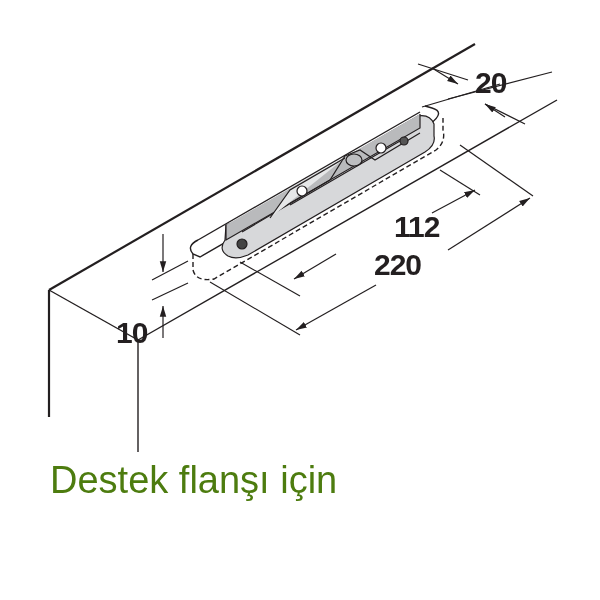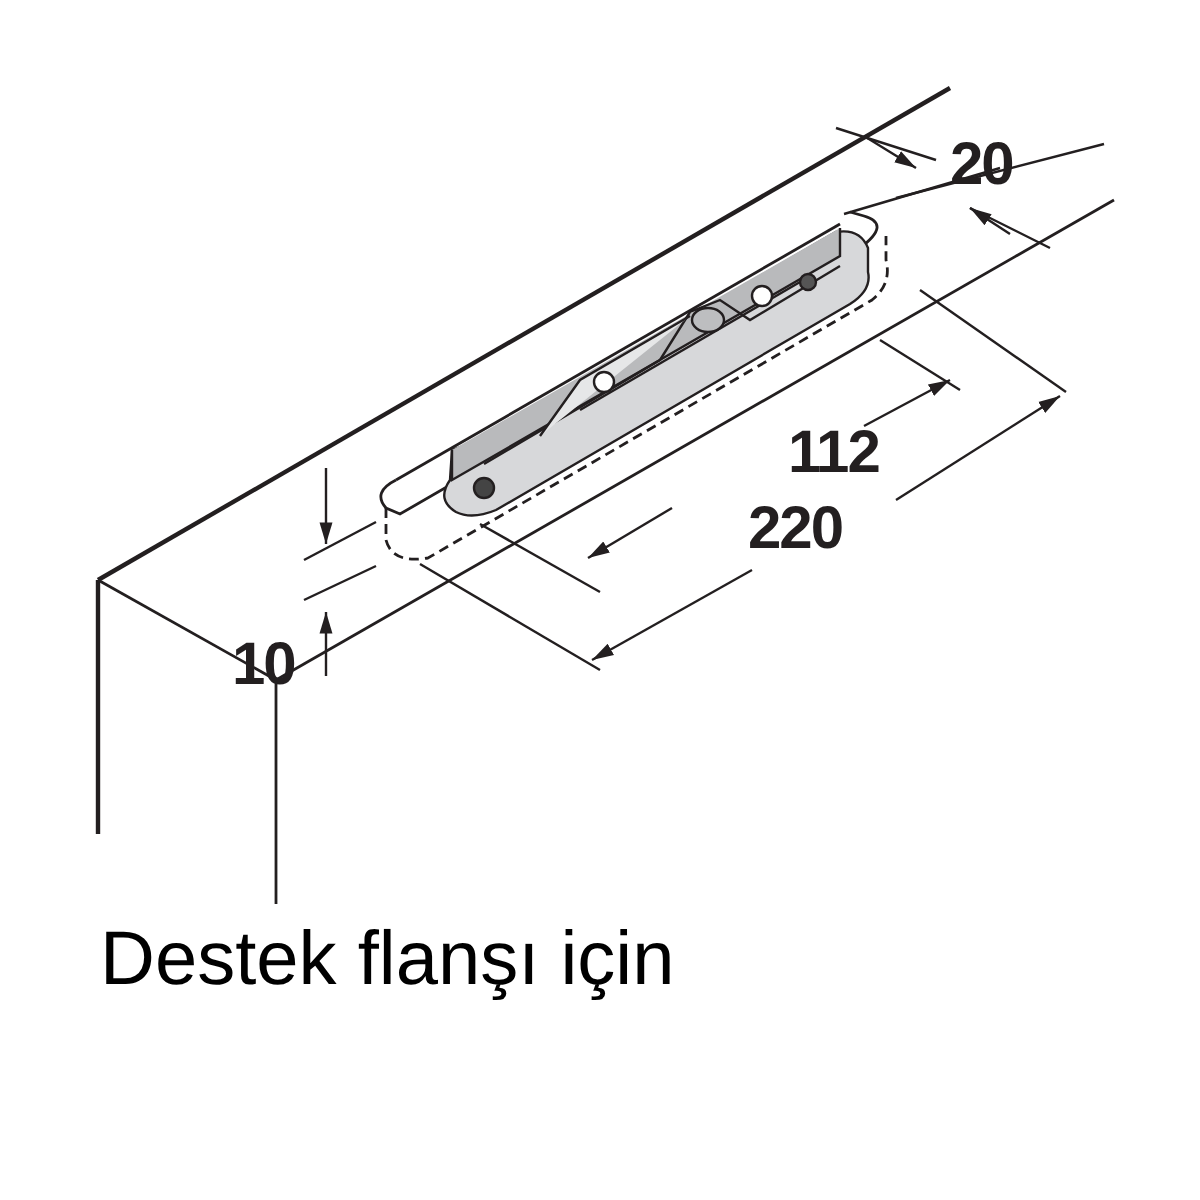--- a/index.html
+++ b/index.html
@@ -15,21 +15,21 @@
       line-height: 1;
       letter-spacing: -1px;
     }
     .caption {
       position: absolute;
       left: 50px;
       top: 455px;
       font-family: "Liberation Sans", sans-serif;
       font-size: 38px;
       line-height: 50px;
-      color: #000000;
+      color: #4d7c0f;
     }
     .caption div { white-space: nowrap; }
   </style>
 </head>
 <body>
 
 <div class="canvas">
   <svg width="600" height="600" viewBox="0 0 600 600">
     <defs>
       <marker id="arr" viewBox="0 0 10 10" refX="10" refY="5" markerWidth="9" markerHeight="9" orient="auto-start-reverse">

